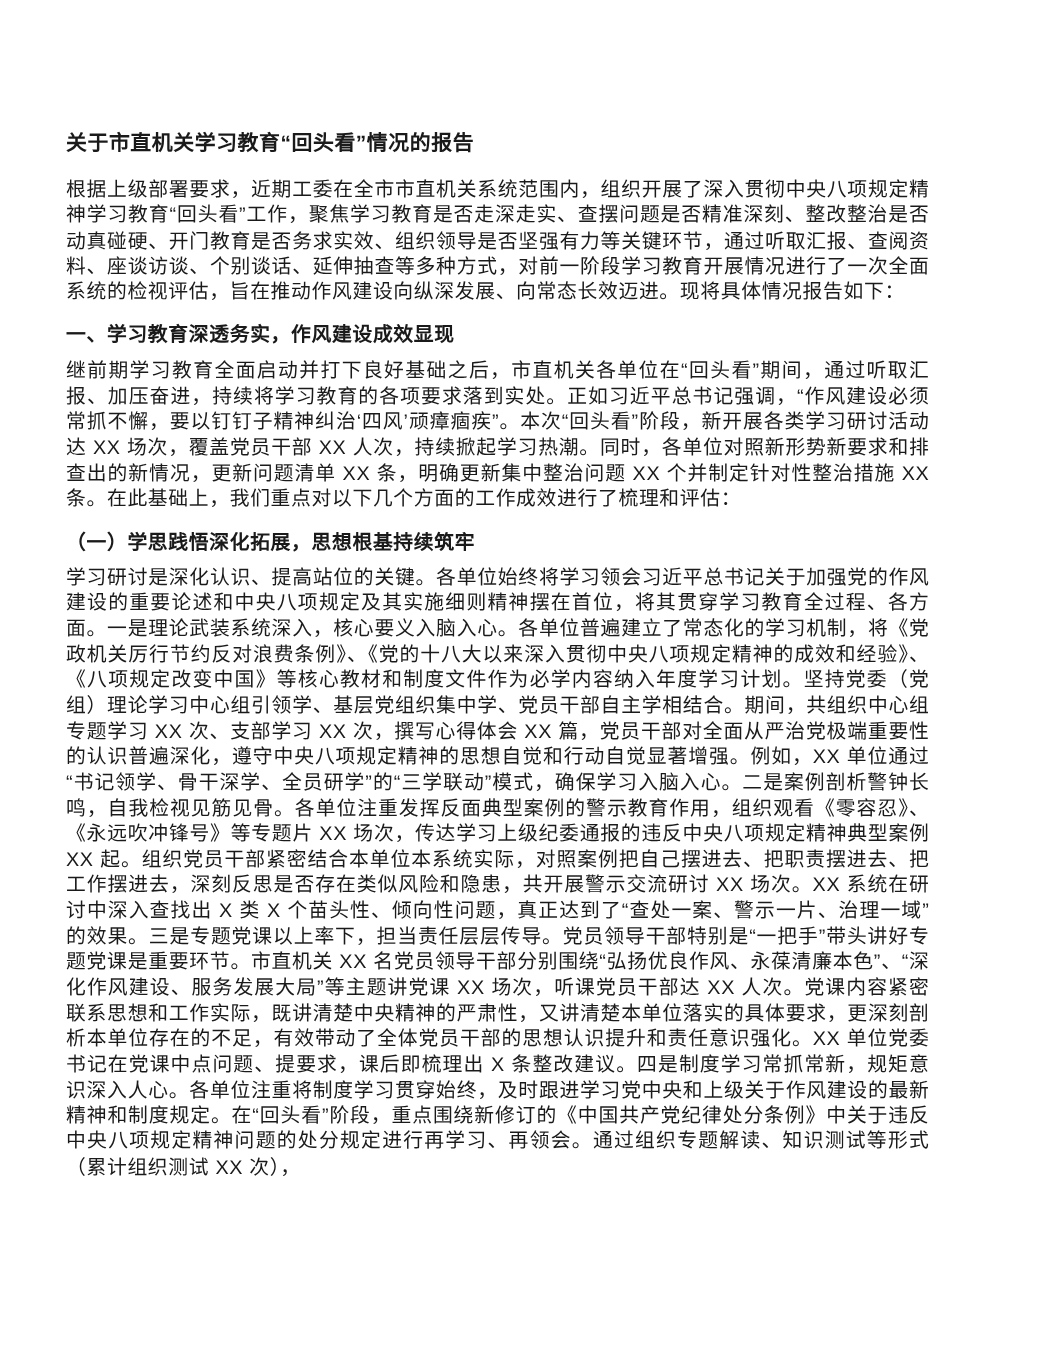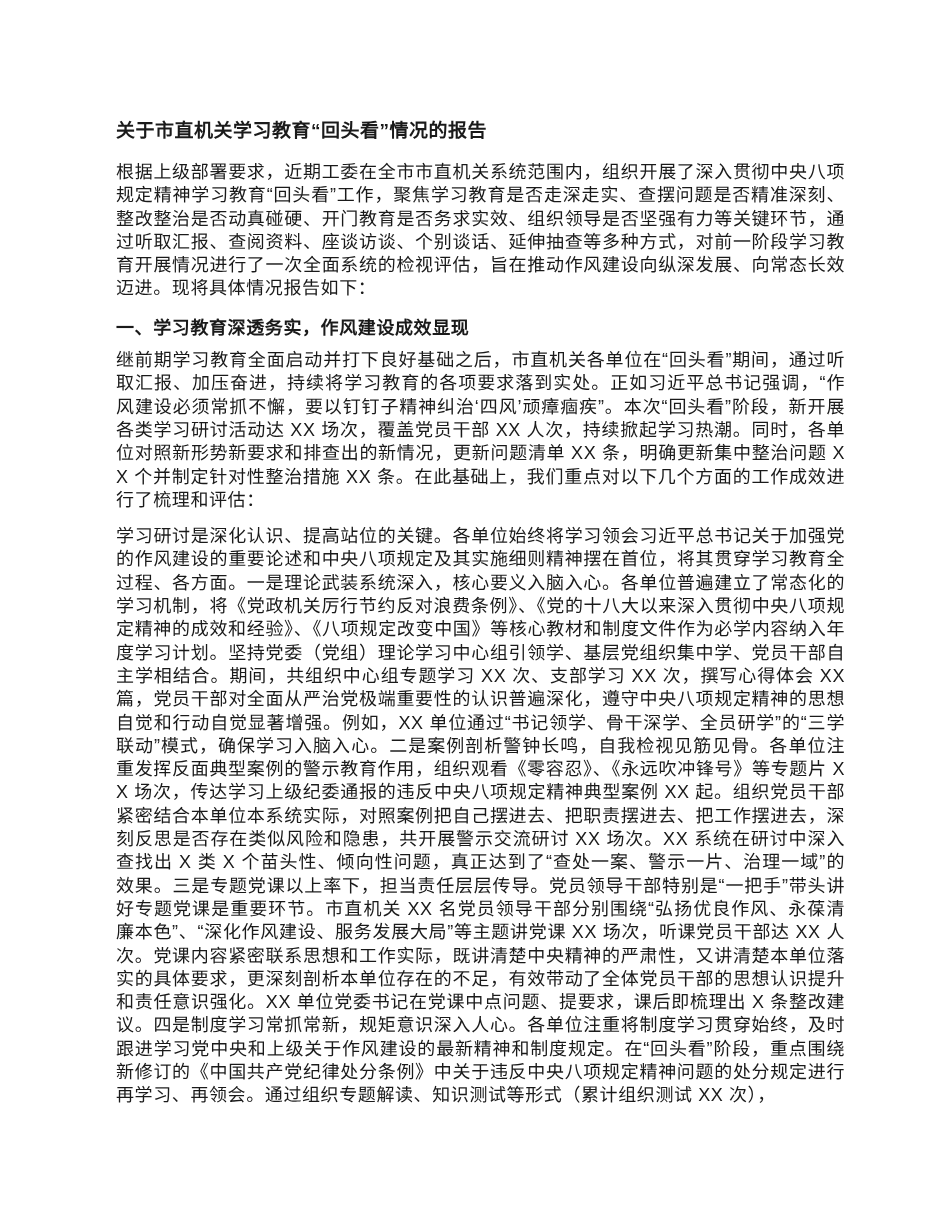--- a/index.html
+++ b/index.html
@@ -12,21 +12,21 @@
     height: 1230px;
     overflow: hidden;
     font-family: "Liberation Sans", "DejaVu Sans", sans-serif;
     color: #1a1a1a;
     -webkit-font-smoothing: antialiased;
   }
   .page {
     box-sizing: border-box;
     width: 950px;
     height: 1230px;
-    padding: 118px 105px 40px 116px;
+    padding: 118px 105px 40px 60px;
     background: #ffffff;
   }
   .doc-title {
     font-size: 19px;
     line-height: 26px;
     font-weight: 700;
     margin: 0 0 17px 0;
     letter-spacing: 0.5px;
   }
   .para {
@@ -52,15 +52,16 @@
 
 <div class="page">
   <h1 class="doc-title">关于市直机关学习教育“回头看”情况的报告</h1>
 
   <p class="para">根据上级部署要求，近期工委在全市市直机关系统范围内，组织开展了深入贯彻中央八项规定精神学习教育“回头看”工作，聚焦学习教育是否走深走实、查摆问题是否精准深刻、整改整治是否动真碰硬、开门教育是否务求实效、组织领导是否坚强有力等关键环节，通过听取汇报、查阅资料、座谈访谈、个别谈话、延伸抽查等多种方式，对前一阶段学习教育开展情况进行了一次全面系统的检视评估，旨在推动作风建设向纵深发展、向常态长效迈进。现将具体情况报告如下：</p>
 
   <h2 class="heading">一、学习教育深透务实，作风建设成效显现</h2>
 
   <p class="para">继前期学习教育全面启动并打下良好基础之后，市直机关各单位在“回头看”期间，通过听取汇报、加压奋进，持续将学习教育的各项要求落到实处。正如习近平总书记强调，“作风建设必须常抓不懈，要以钉钉子精神纠治‘四风’顽瘴痼疾”。本次“回头看”阶段，新开展各类学习研讨活动达 XX 场次，覆盖党员干部 XX 人次，持续掀起学习热潮。同时，各单位对照新形势新要求和排查出的新情况，更新问题清单 XX 条，明确更新集中整治问题 XX 个并制定针对性整治措施 XX 条。在此基础上，我们重点对以下几个方面的工作成效进行了梳理和评估：</p>
 
+  <h3 class="heading">（一）学思践悟深化拓展，思想根基持续筑牢</h3>
 
   <p class="para">学习研讨是深化认识、提高站位的关键。各单位始终将学习领会习近平总书记关于加强党的作风建设的重要论述和中央八项规定及其实施细则精神摆在首位，将其贯穿学习教育全过程、各方面。一是理论武装系统深入，核心要义入脑入心。各单位普遍建立了常态化的学习机制，将《党政机关厉行节约反对浪费条例》、《党的十八大以来深入贯彻中央八项规定精神的成效和经验》、《八项规定改变中国》等核心教材和制度文件作为必学内容纳入年度学习计划。坚持党委（党组）理论学习中心组引领学、基层党组织集中学、党员干部自主学相结合。期间，共组织中心组专题学习 XX 次、支部学习 XX 次，撰写心得体会 XX 篇，党员干部对全面从严治党极端重要性的认识普遍深化，遵守中央八项规定精神的思想自觉和行动自觉显著增强。例如，XX 单位通过“书记领学、骨干深学、全员研学”的“三学联动”模式，确保学习入脑入心。二是案例剖析警钟长鸣，自我检视见筋见骨。各单位注重发挥反面典型案例的警示教育作用，组织观看《零容忍》、《永远吹冲锋号》等专题片 XX 场次，传达学习上级纪委通报的违反中央八项规定精神典型案例 XX 起。组织党员干部紧密结合本单位本系统实际，对照案例把自己摆进去、把职责摆进去、把工作摆进去，深刻反思是否存在类似风险和隐患，共开展警示交流研讨 XX 场次。XX 系统在研讨中深入查找出 X 类 X 个苗头性、倾向性问题，真正达到了“查处一案、警示一片、治理一域”的效果。三是专题党课以上率下，担当责任层层传导。党员领导干部特别是“一把手”带头讲好专题党课是重要环节。市直机关 XX 名党员领导干部分别围绕“弘扬优良作风、永葆清廉本色”、“深化作风建设、服务发展大局”等主题讲党课 XX 场次，听课党员干部达 XX 人次。党课内容紧密联系思想和工作实际，既讲清楚中央精神的严肃性，又讲清楚本单位落实的具体要求，更深刻剖析本单位存在的不足，有效带动了全体党员干部的思想认识提升和责任意识强化。XX 单位党委书记在党课中点问题、提要求，课后即梳理出 X 条整改建议。四是制度学习常抓常新，规矩意识深入人心。各单位注重将制度学习贯穿始终，及时跟进学习党中央和上级关于作风建设的最新精神和制度规定。在“回头看”阶段，重点围绕新修订的《中国共产党纪律处分条例》中关于违反中央八项规定精神问题的处分规定进行再学习、再领会。通过组织专题解读、知识测试等形式（累计组织测试 XX 次），</p>
 </div>
 
 </body></html>

